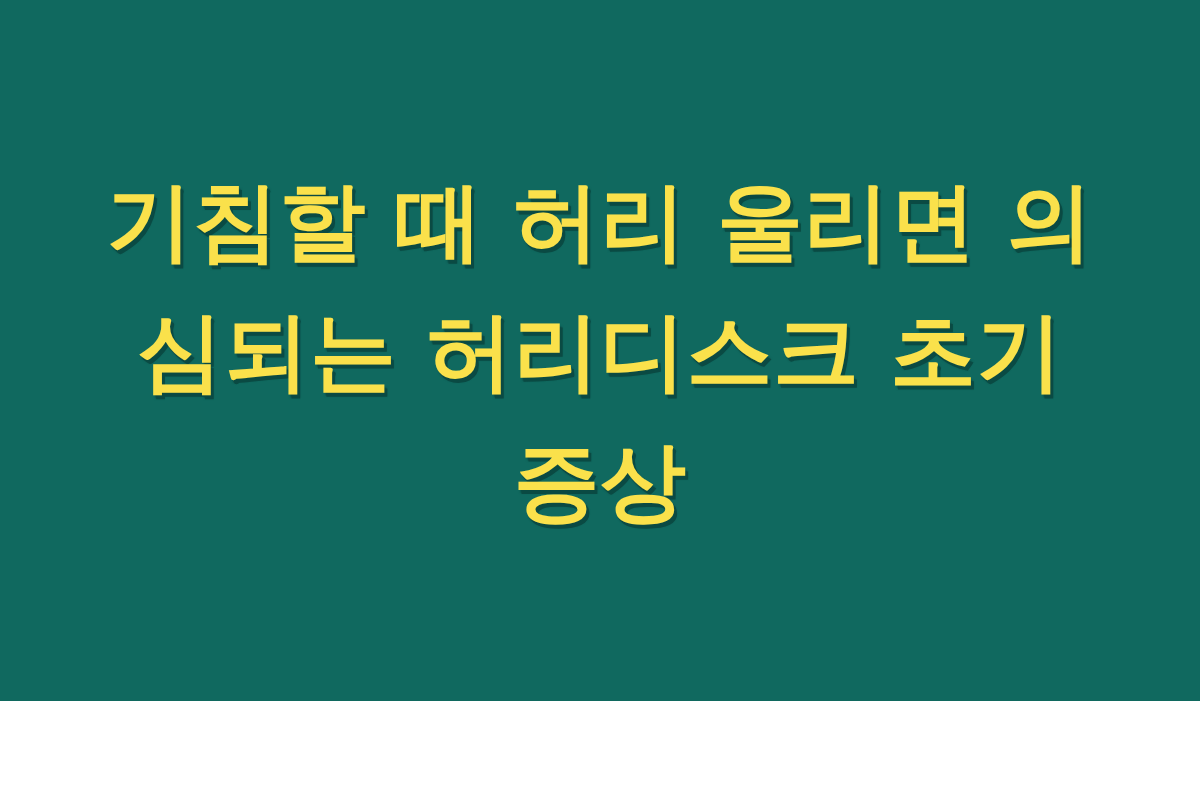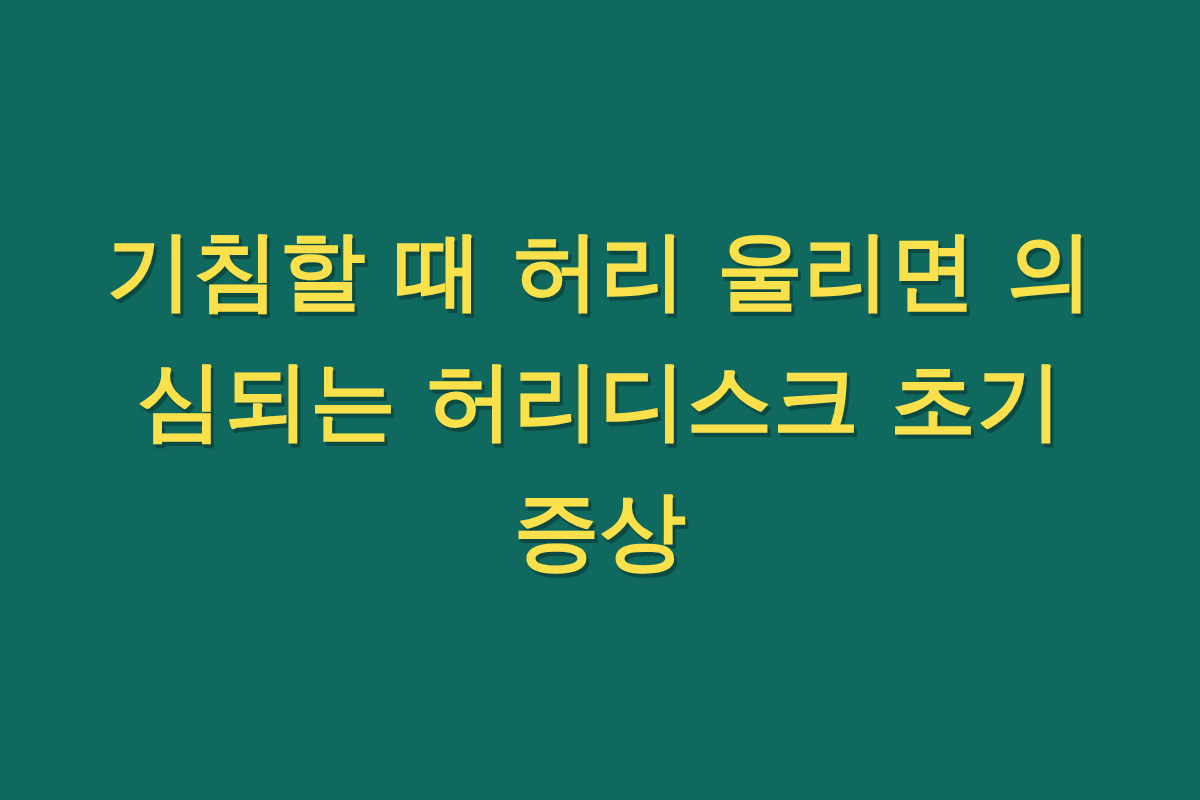--- a/index.html
+++ b/index.html
@@ -38,17 +38,17 @@
     letter-spacing: 0.5px;
     word-break: break-all;
     overflow-wrap: anywhere;
     white-space: normal;
     -webkit-font-smoothing: antialiased;
   }
 </style>
 </head>
 <body>
 
-<div id="canvas" style="width: 1200px; height: 800px; background: rgb(16, 105, 95);">
+<div id="canvas" style="width: 1200px; height: 701px; background: rgb(16, 105, 95);">
 
   <h1 id="headline" style="color: rgb(250, 225, 75); text-align: center; text-shadow: rgb(10, 74, 67) 3px 4px 0px, rgb(10, 74, 67) 2px 3px 2px;">기침할 때 허리 울리면 의심되는 허리디스크 초기 증상</h1>
 
 </div>
 
 </body></html>

